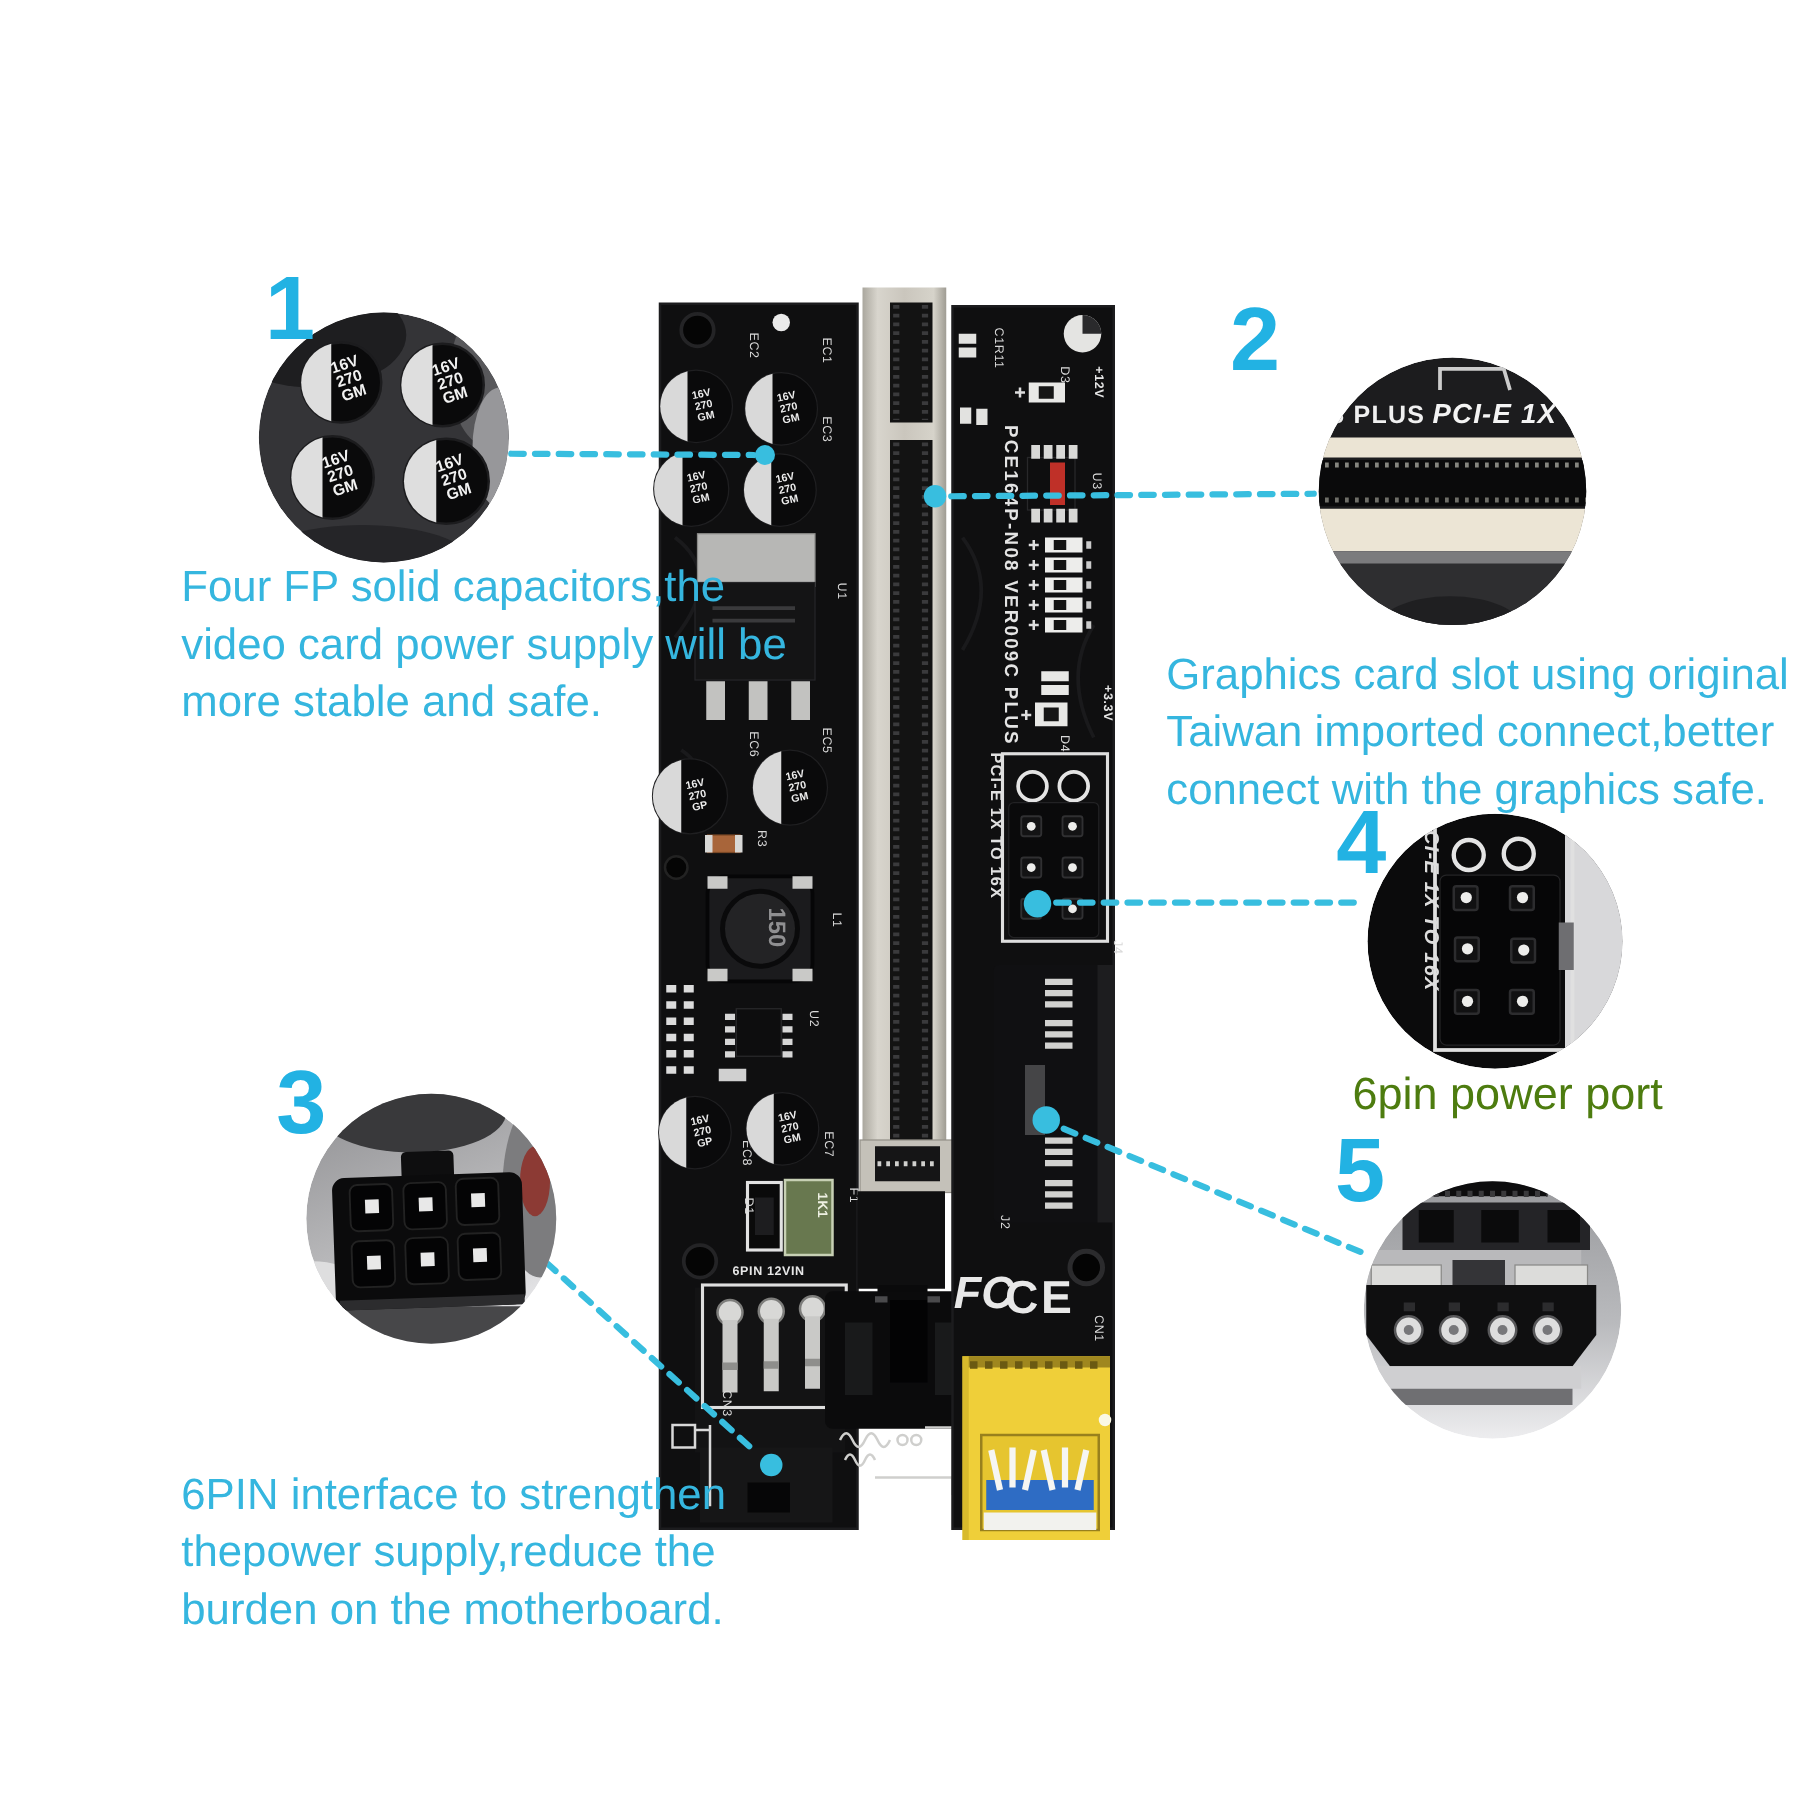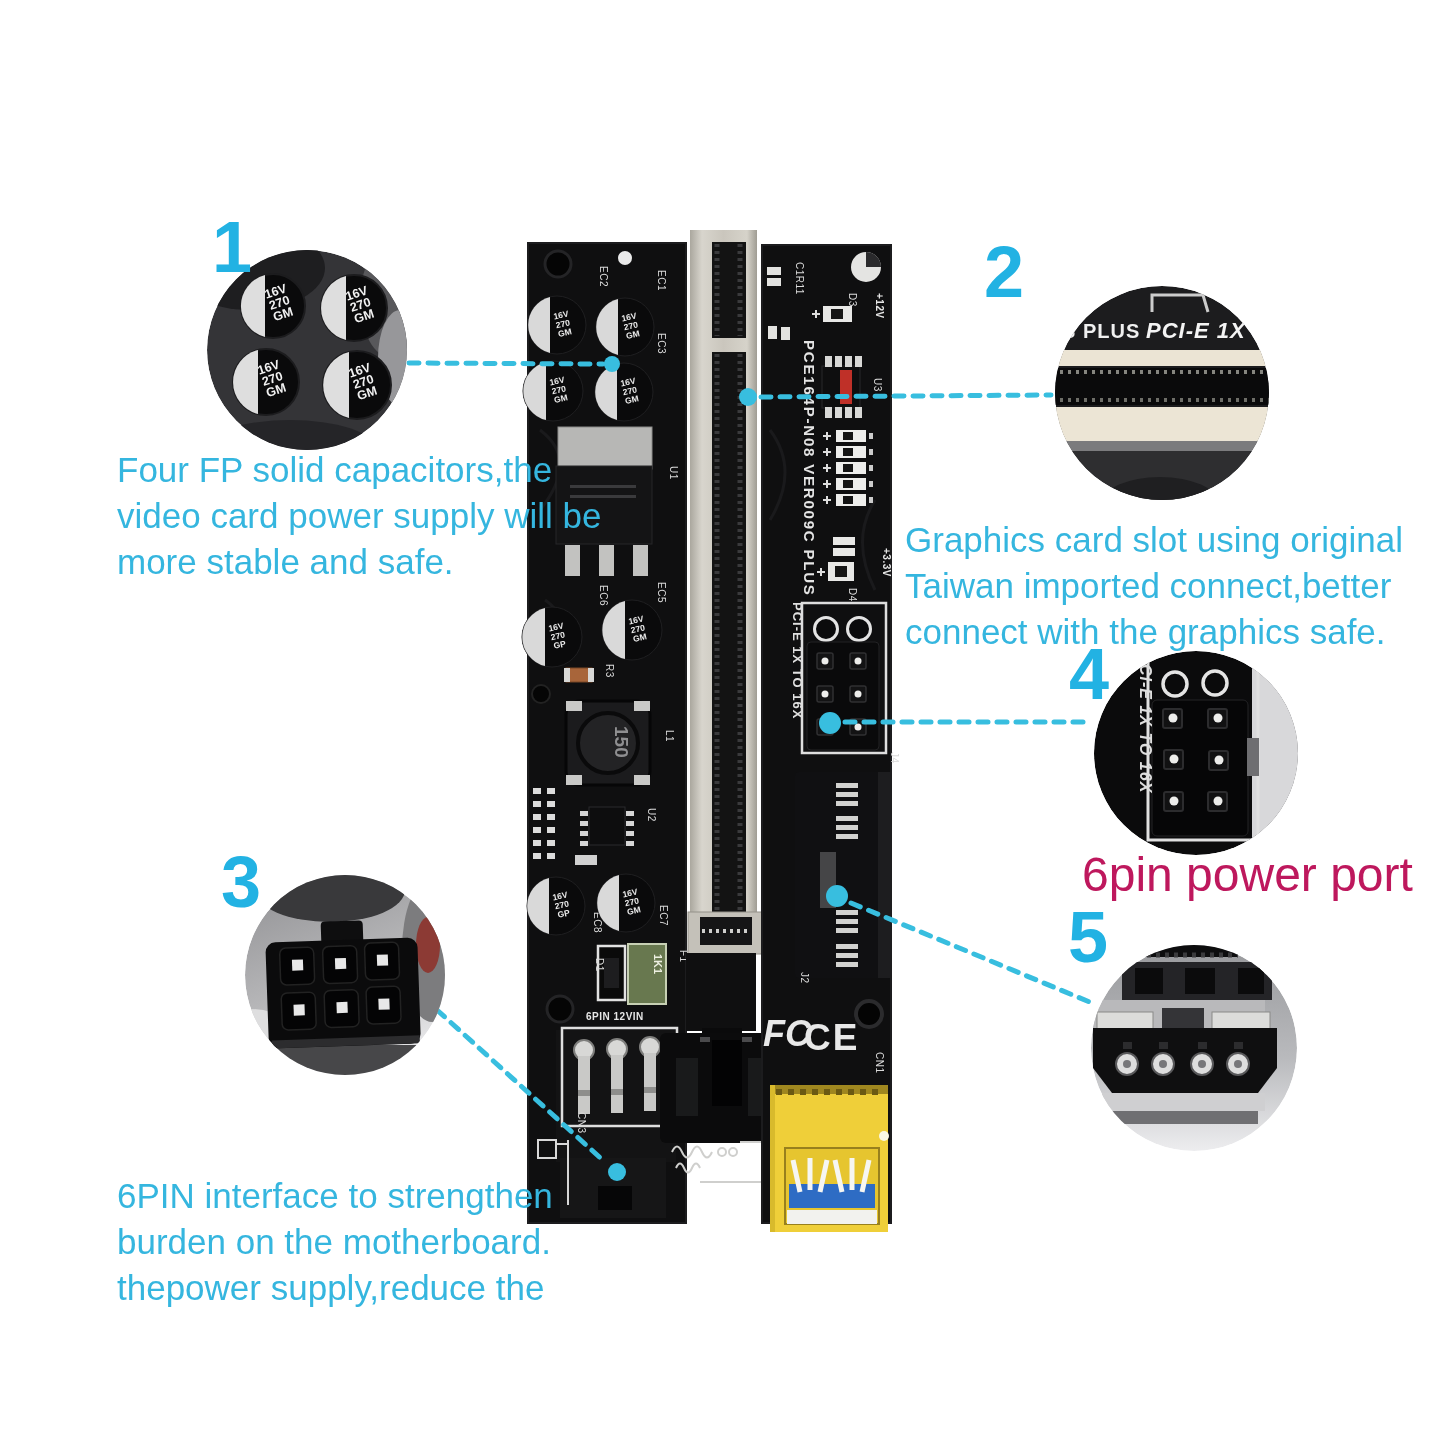--- a/index.html
+++ b/index.html
@@ -1,21 +1,21 @@
 <!DOCTYPE html>
 <html><head>
 <meta charset="utf-8">
 <style>
   html,body{margin:0;padding:0;background:#ffffff;}
   #canvas{position:relative;width:1445px;height:1445px;background:#ffffff;overflow:hidden;
           font-family:"Liberation Sans", sans-serif;}
   #scene{position:absolute;left:0;top:0;}
   .num{position:absolute;font-size:72px;font-weight:700;color:#22b2e3;line-height:1;}
-  .para{position:absolute;font-size:35px;line-height:46px;color:#35b6df;letter-spacing:0px;}
-  .capn{position:absolute;font-size:48px;color:#be185d;line-height:40px;}
+  .para{position:absolute;font-size:35px;line-height:46px;color:#35b6df;letter-spacing:0px;margin-left:28px;}
+  .capn{position:absolute;font-size:36px;color:#4d7c0f;line-height:40px;}
   svg text{font-family:"Liberation Sans", sans-serif;}
   .silk{fill:#d9d9d9;font-size:10px;letter-spacing:0.5px;}
   .silkb{fill:#e6e6e6;font-weight:700;}
   .capt{fill:#ececec;font-size:8.5px;font-weight:700;}
   .capt2{fill:#f2f2f2;font-size:12.5px;font-weight:700;}
 </style>
 </head>
 <body>
 
 <div id="canvas">
@@ -547,19 +547,19 @@
 </div>
 
 <div class="para" style="left:905px;top:517px">
   <div>Graphics card slot using original</div>
   <div>Taiwan imported connect,better</div>
   <div>connect with the graphics safe.</div>
 </div>
 
 <div class="para" style="left:117px;top:1173px">
   <div>6PIN interface to strengthen</div>
+  <div>thepower supply,reduce the</div>
   <div>burden on the motherboard.</div>
-  <div>thepower supply,reduce the</div>
 </div>
 
 <div class="capn" style="left:1082px;top:855px">6pin power port</div>
 
 </div>
 
 </body></html>

